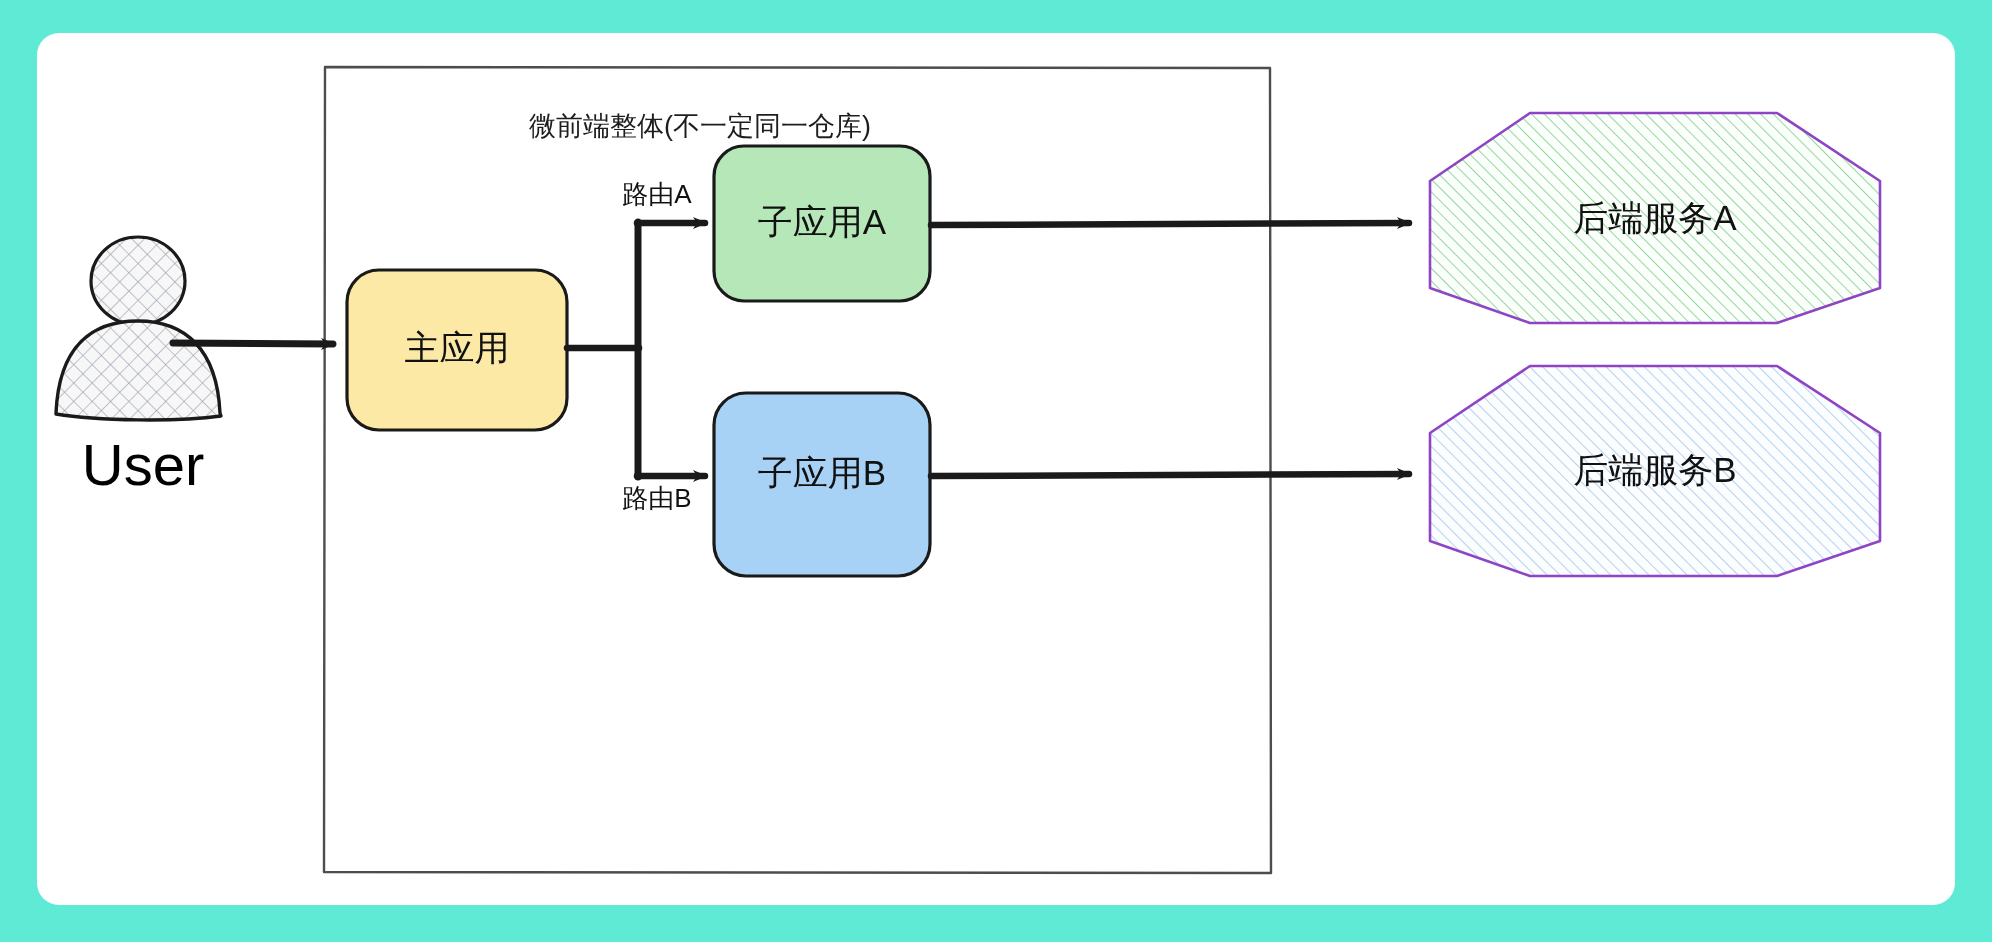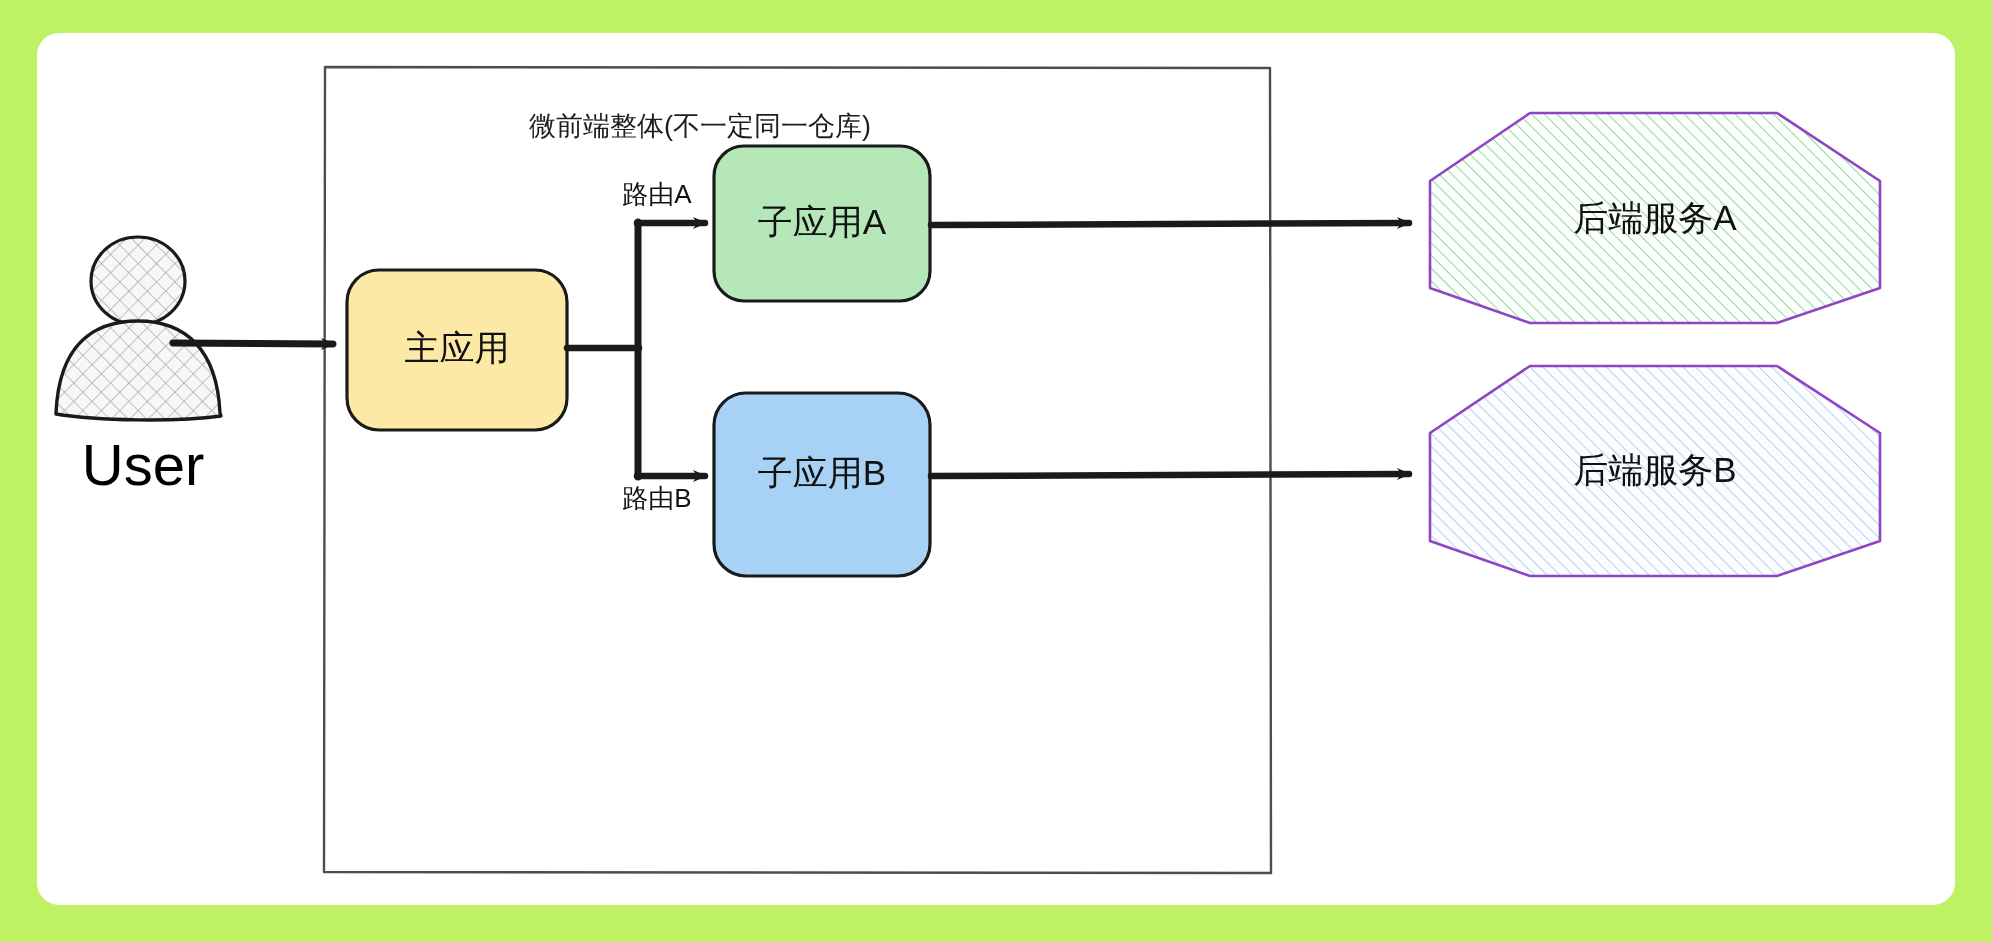--- a/index.html
+++ b/index.html
@@ -6,21 +6,21 @@
   * { margin:0; padding:0; box-sizing:border-box; }
   html, body {
     width:1992px; height:942px;
     background:#000000;
     font-family:"Liberation Sans","DejaVu Sans",sans-serif;
     overflow:hidden;
   }
   #stage {
     position:relative;
     width:1992px; height:942px;
-    background:#bef264;
+    background:#5eead4;
   }
   #canvas {
     position:absolute;
     left:37px; top:33px;
     width:1918px; height:872px;
     background:#ffffff;
     border-radius:22px;
     overflow:hidden;
   }
   #diagram-svg {

